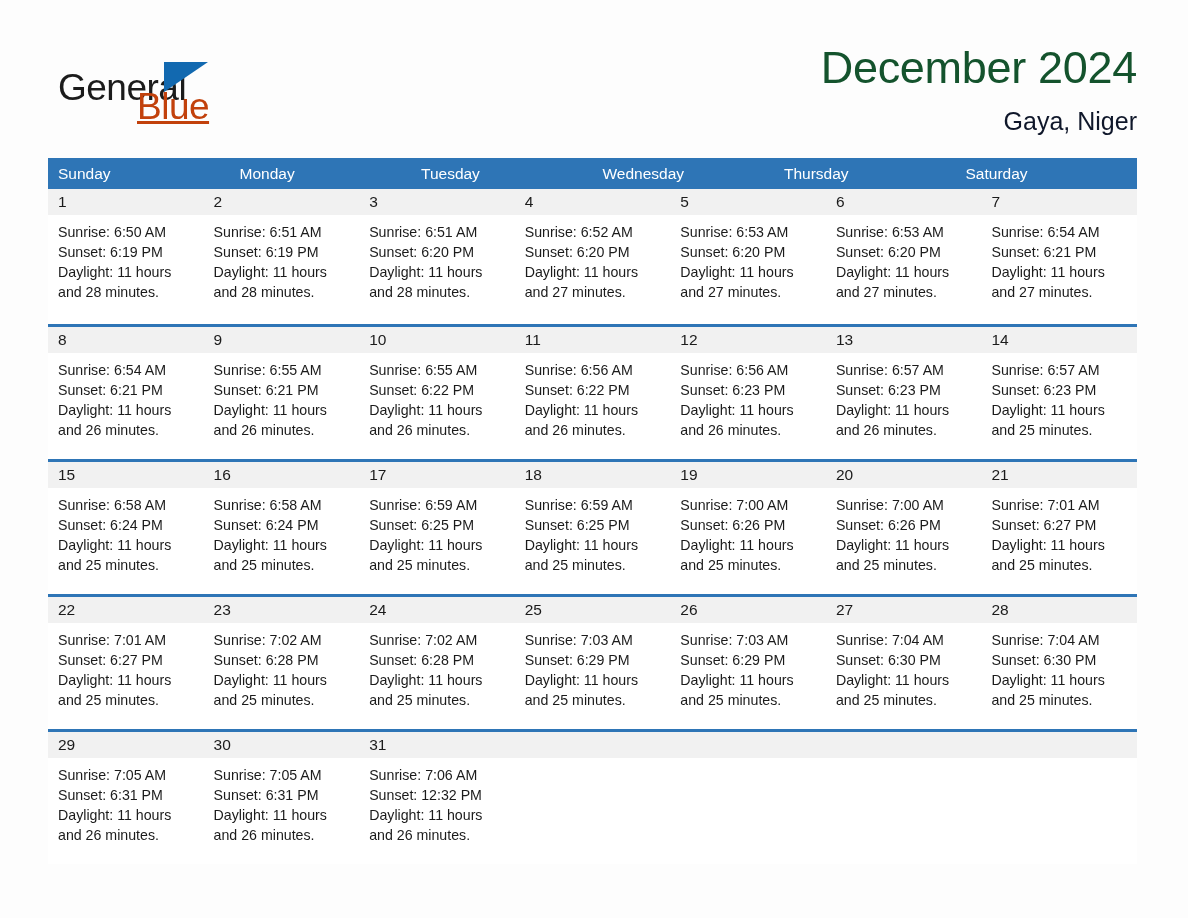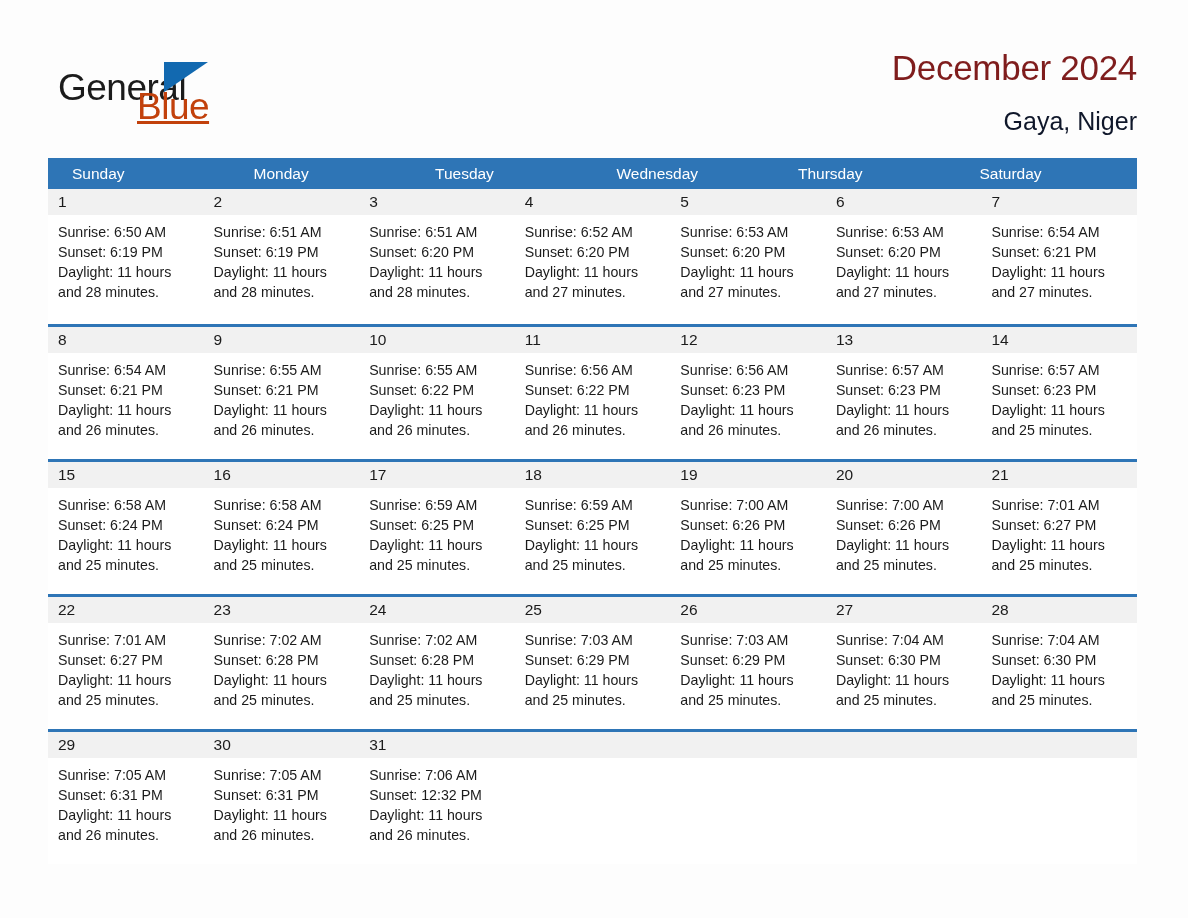--- a/index.html
+++ b/index.html
@@ -67,24 +67,24 @@
     text-decoration: underline;
   }
 
   .titles {
     position: absolute;
     right: 0;
     top: 0;
     text-align: right;
   }
   .cal-title {
-    font-size: 35px;
+    font-size: 45px;
     line-height: 56px;
     font-weight: normal;
-    color: #7f1d1d;
+    color: #14532d;
     letter-spacing: -0.3px;
     white-space: nowrap;
     margin-left: 12px;
   }
   .cal-subtitle {
     margin-top: 10px;
     font-size: 25px;
     line-height: 30px;
     color: #0f172a;
     white-space: nowrap;
@@ -103,21 +103,21 @@
     width: 100%;
     background: #2e75b6;
     height: 31px;
   }
   .dow-cell {
     flex: 1 1 0;
     min-width: 0;
     color: #ffffff;
     font-size: 15.5px;
     line-height: 31px;
-    padding-left: 24px;
+    padding-left: 10px;
     white-space: nowrap;
     overflow: hidden;
   }
 
   .week {
     display: flex;
     width: 100%;
     border-top: 3px solid #2e75b6;
     height: 135px;
   }

